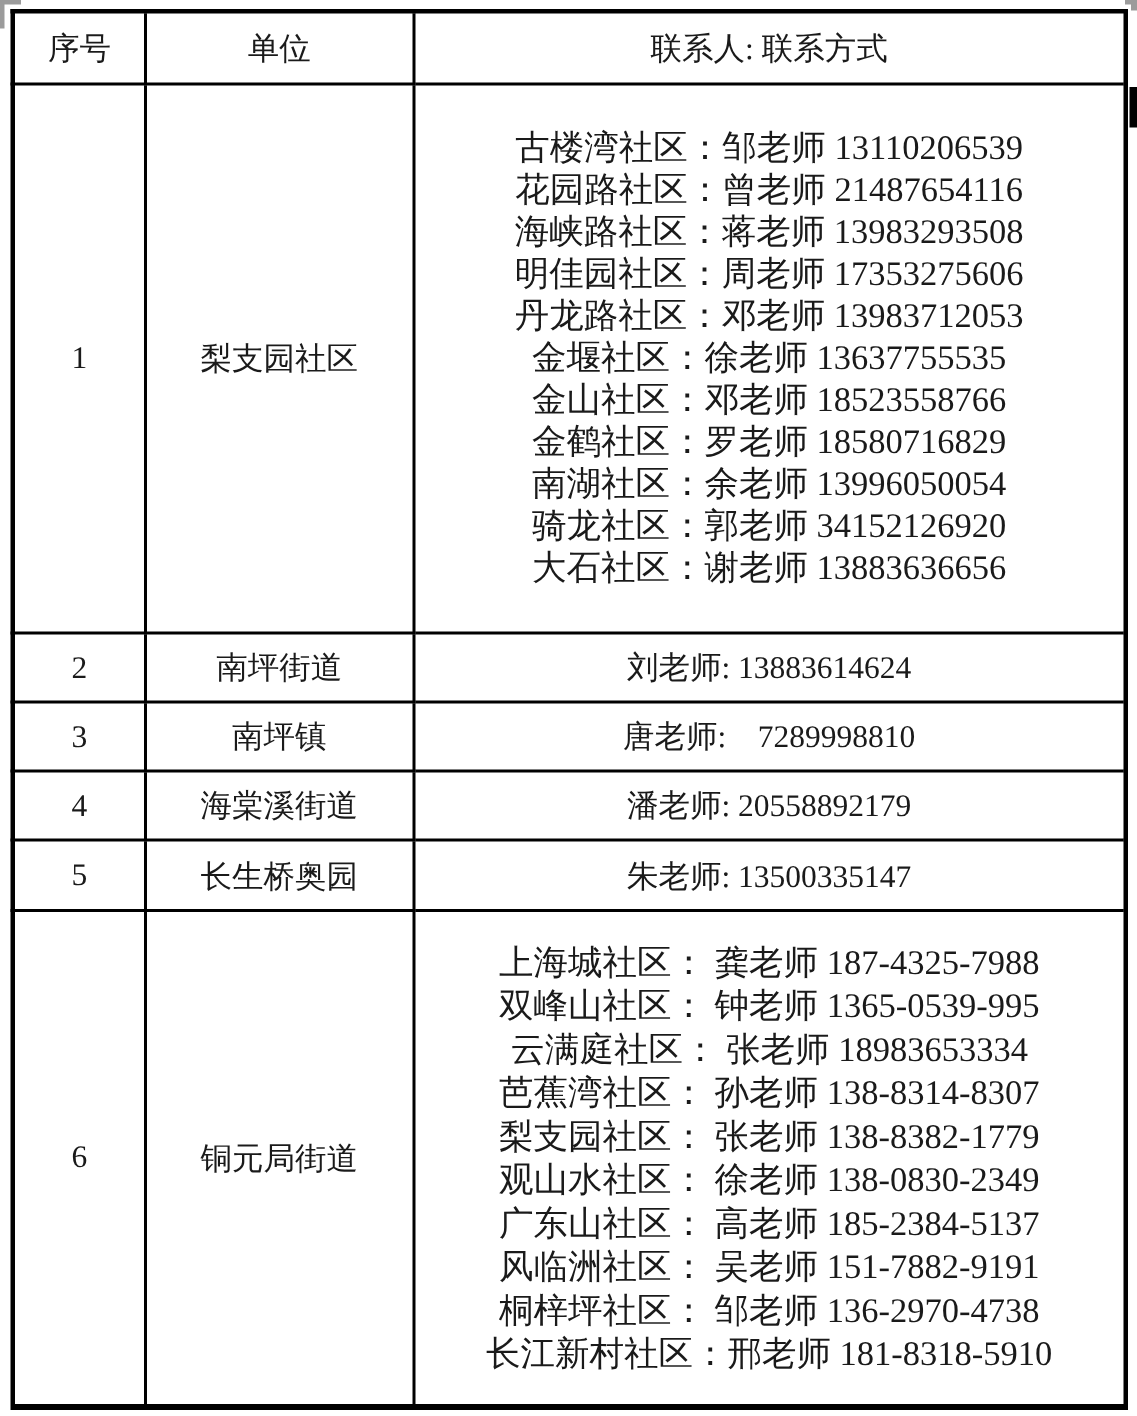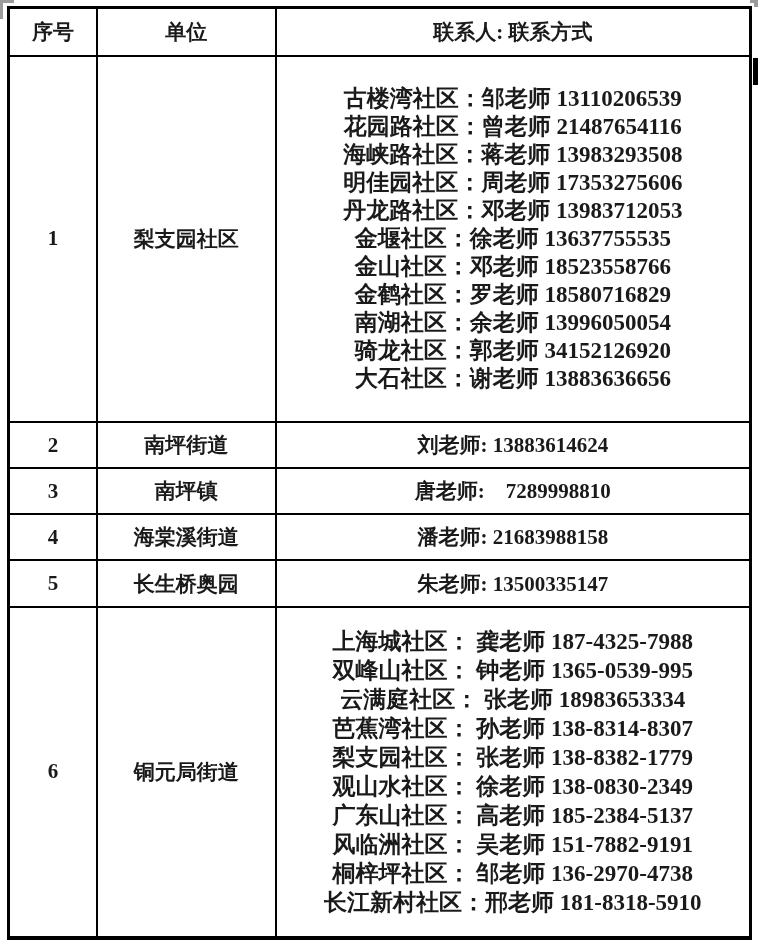--- a/index.html
+++ b/index.html
@@ -33,21 +33,21 @@
   }
   col.c1 { width: 88px; }
   col.c2 { width: 178px; }
   col.c3 { width: 473px; }
   th, td {
     border: 2px solid #000000;
     padding: 0;
     text-align: center;
     vertical-align: middle;
     font-size: 21px;
-    font-weight: 700;
+    font-weight: 400;
   }
   tr.hdr    { height: 48px; }
   tr.r-big1 { height: 365px; }
   tr.r-sm   { height: 46px; }
   tr.r-big6 { height: 330px; }
   .line {
     white-space: pre;
     line-height: 28px;
     font-size: 23px;
   }
@@ -110,21 +110,21 @@
         <td>3</td>
         <td>南坪镇</td>
         <td>
           <div class="single">唐老师:    7289998810</div>
         </td>
       </tr>
       <tr class="r-sm">
         <td>4</td>
         <td>海棠溪街道</td>
         <td>
-          <div class="single">潘老师: 21683988158</div>
+          <div class="single">潘老师: 20558892179</div>
         </td>
       </tr>
       <tr class="r-sm">
         <td>5</td>
         <td>长生桥奥园</td>
         <td>
           <div class="single">朱老师: 13500335147</div>
         </td>
       </tr>
       <tr class="r-big6">

